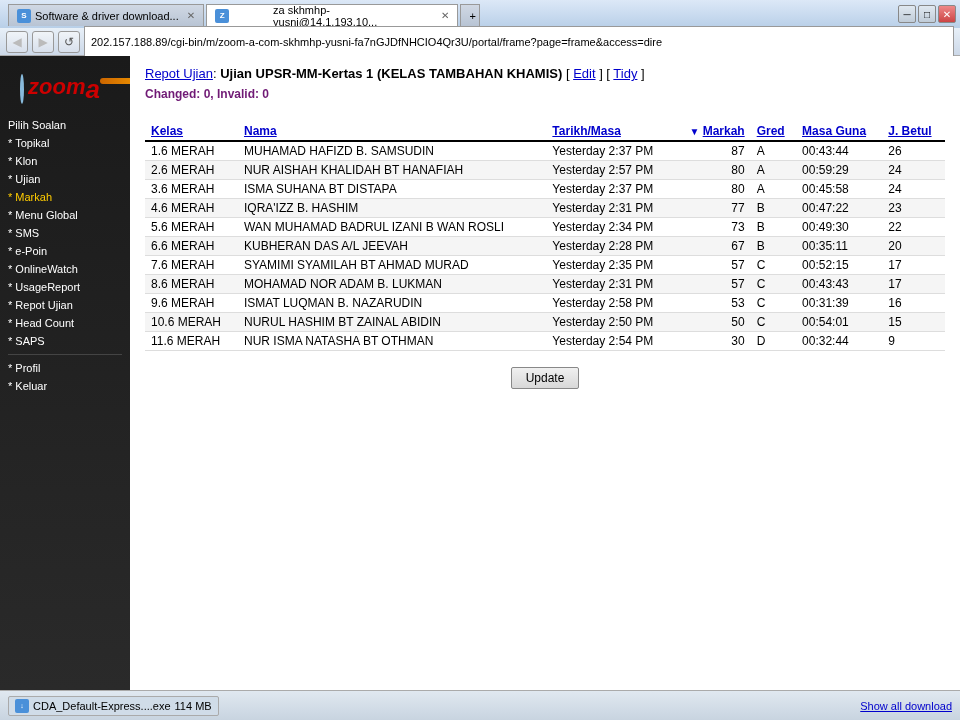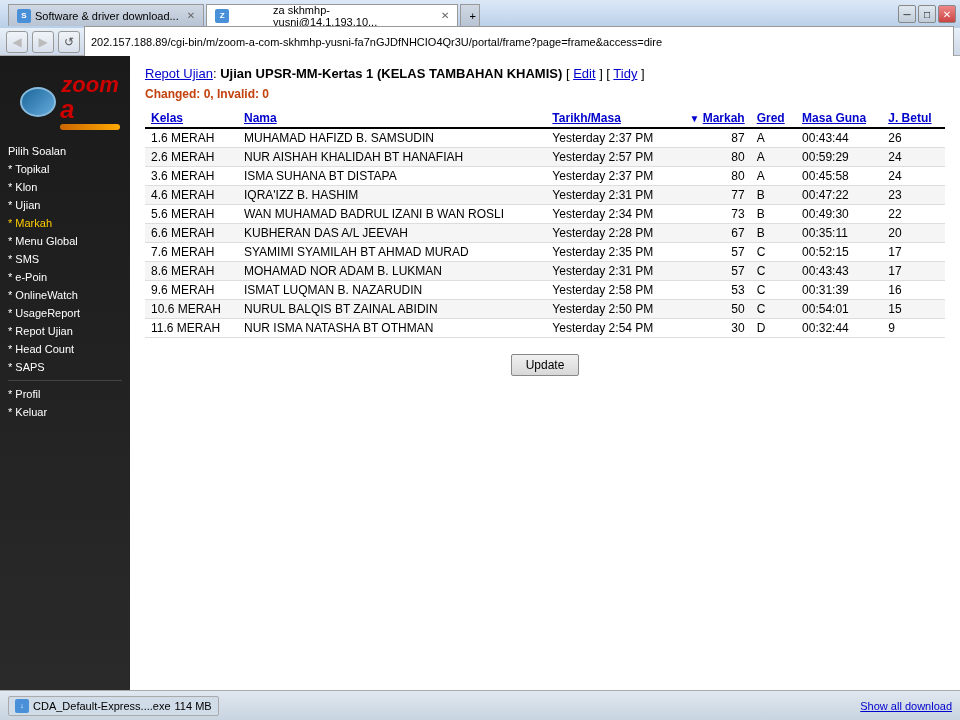--- a/index.html
+++ b/index.html
@@ -130,21 +130,21 @@
     }
     .logo-oval {
       width: 50px;
       height: 30px;
       background: linear-gradient(135deg, #1a6699, #66aadd);
       border-radius: 50%;
       border: 2px solid #88bbdd;
     }
     .logo-text-block {
       display: flex;
-      flex-direction: column;
+      flex-direction: row;
     }
     .logo-zoom-text {
       color: #cc0000;
       font-size: 22px;
       font-weight: bold;
       font-style: italic;
       line-height: 1;
     }
     .logo-underline {
       width: 60px;
@@ -181,23 +181,23 @@
     }
     .page-title a {
       color: #0000cc;
       text-decoration: underline;
     }
     .page-title .exam-title {
       font-weight: bold;
       color: #000;
     }
     .changed-info {
-      color: #c2410c;
+      color: #701a75;
       font-size: 12px;
-      margin-bottom: 8px;
+      margin-bottom: 21px;
       font-weight: bold;
     }
 
     
     .report-table {
       width: 100%;
       border-collapse: collapse;
       font-size: 12px;
     }
     .report-table th {
@@ -477,21 +477,21 @@
     <td>9.6 MERAH</td>
     <td>ISMAT LUQMAN B. NAZARUDIN</td>
     <td>Yesterday 2:58 PM</td>
     <td class="markah-cell">53</td>
     <td>C</td>
     <td>00:31:39</td>
     <td>16</td>
   </tr>
           <tr>
     <td>10.6 MERAH</td>
-    <td>NURUL BALQIS BT ZAINAL ABIDIN</td>
+    <td>NURUL HASHIM BT ZAINAL ABIDIN</td>
     <td>Yesterday 2:50 PM</td>
     <td class="markah-cell">50</td>
     <td>C</td>
     <td>00:54:01</td>
     <td>15</td>
   </tr>
           <tr>
     <td>11.6 MERAH</td>
     <td>NUR ISMA NATASHA BT OTHMAN</td>
     <td>Yesterday 2:54 PM</td>

